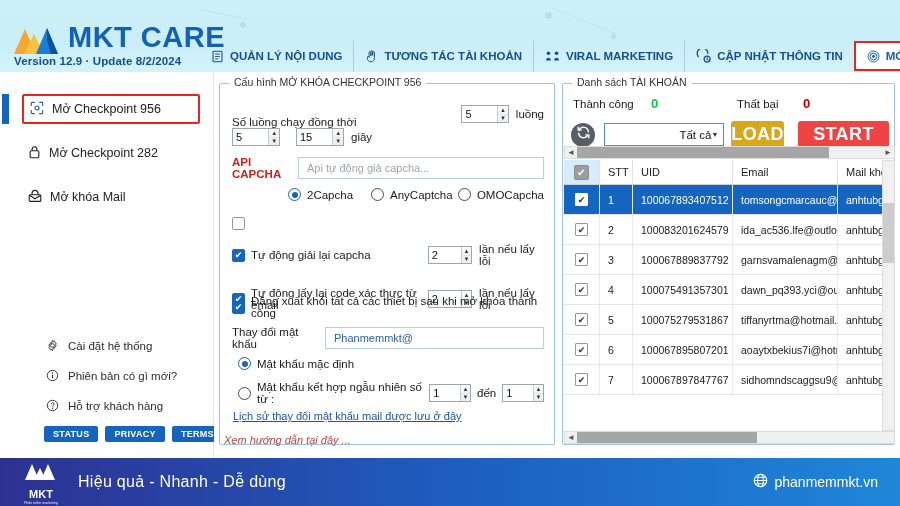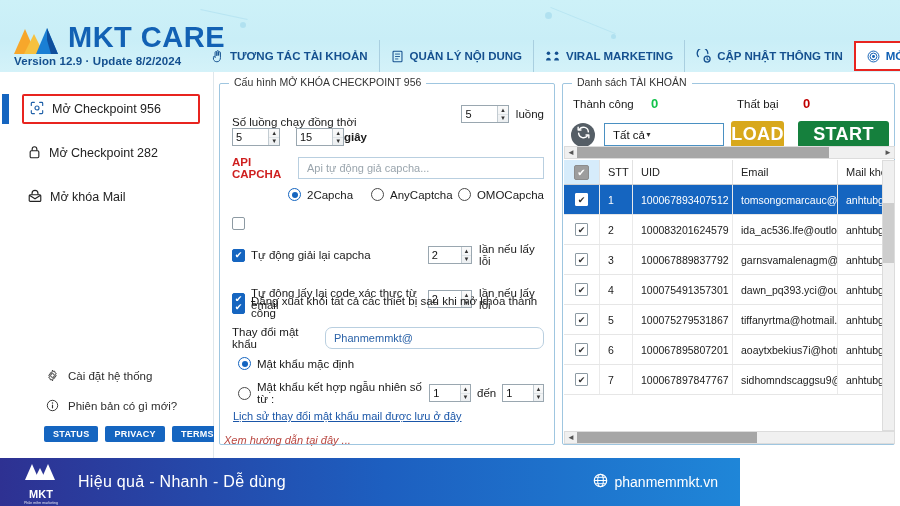--- a/index.html
+++ b/index.html
@@ -189,31 +189,31 @@
   .stat-val { font-size: 13px; font-weight: bold; }
 
   .refresh-btn {
     width: 24px; height: 24px; border-radius: 50%;
     background: #555e66; color: #fff;
     display: flex; align-items: center; justify-content: center;
     cursor: pointer; flex: none;
   }
   .combo {
     border: 1px solid #4a90c2; background: #fff; height: 23px;
-    display: flex; align-items: center; justify-content: flex-start;
+    display: flex; align-items: center; justify-content: flex-end;
     padding: 0 5px 0 8px; font-size: 11.5px; color: #111; cursor: pointer;
   }
   .combo .caret { font-size: 7px; color: #333; }
   .btn {
     height: 27px; display: flex; align-items: center; justify-content: center;
     color: #fff; font-size: 18px; font-weight: bold; border-radius: 3px;
     cursor: pointer; letter-spacing: .4px;
   }
   .btn-load { background: #d8a81c; }
-  .btn-start { background: #15803d; }
+  .btn-start { background: #ef4444; }
 
   
   .hscroll {
     position: absolute; height: 13px; background: #f0f0f0;
     border: 1px solid #dcdcdc; display: flex; align-items: center;
   }
   .hscroll .arr {
     width: 12px; text-align: center; font-size: 8px; color: #555; cursor: pointer;
   }
   .hscroll .thumb { height: 11px; background: #a6a6a6; cursor: pointer; }
@@ -254,21 +254,21 @@
   .td.cell-sel { justify-content: center; padding-left: 0; }
   .cell-cbx {
     width: 13px; height: 13px; border: 1px solid #8d9aa3; background: #fff;
     border-radius: 1px; display: flex; align-items: center; justify-content: center;
     font-size: 9px; color: #333;
   }
   .tr.sel .cell-cbx { border-color: #fff; }
 
   
   .footer {
-    position: absolute; left: 0; top: 458px; width: 740px; height: 48px;
+    position: absolute; left: 0; top: 458px; width: 900px; height: 48px;
     background: linear-gradient(90deg,#2e3192 0%, #1d5fc0 52%, #1f86d8 100%);
     display: flex; align-items: center;
   }
   .foot-logo { margin-left: 18px; width: 46px; text-align: center; color: #fff; }
   .foot-slogan {
     margin-left: 14px; color: #fff; font-size: 16px; letter-spacing: .3px;
   }
   .foot-site {
     margin-left: auto; margin-right: 22px; color: #fff; font-size: 14px;
     display: flex; align-items: center; gap: 7px;
@@ -296,36 +296,36 @@
           <path d="M37 6 L48 32 L41 32 L37 18 Z" fill="#0e4e9c"></path>
         </svg>
       </div>
       <div class="brand-text">MKT CARE</div>
     </div>
     <div class="version-line">Version  12.9 · Update  8/2/2024</div>
 
     <div class="navbar">
       <div class="nav-tab">
         <span class="nav-ico">
-          <svg width="13" height="14" viewBox="0 0 16 17">
-              <path d="M5 10V4.2a1.1 1.1 0 012.2 0V8m0-.4V3a1.1 1.1 0 012.2 0v4.6m0-.6V4.4a1.1 1.1 0 012.2 0v6.2c0 3-1.8 5-4.3 5-2.2 0-3.4-1.1-4.3-2.9L3 10.2c-.4-.8.6-1.6 1.3-1l.7.8" fill="none" stroke="#14508f" stroke-width="1.2" stroke-linecap="round" stroke-linejoin="round"></path>
-            </svg>
-        </span>
-        <span>TƯƠNG TÁC TÀI KHOẢN</span>
-      </div>
-      <div class="nav-tab">
-        <span class="nav-ico">
           <svg width="13" height="13" viewBox="0 0 16 16">
               <rect x="2.5" y="1.5" width="11" height="13" rx="1" fill="none" stroke="#14508f" stroke-width="1.3"></rect>
               <line x1="5" y1="5" x2="11" y2="5" stroke="#14508f" stroke-width="1.1"></line>
               <line x1="5" y1="8" x2="11" y2="8" stroke="#14508f" stroke-width="1.1"></line>
               <line x1="5" y1="11" x2="9" y2="11" stroke="#14508f" stroke-width="1.1"></line>
             </svg>
         </span>
         <span>QUẢN LÝ NỘI DUNG</span>
+      </div>
+      <div class="nav-tab">
+        <span class="nav-ico">
+          <svg width="13" height="14" viewBox="0 0 16 17">
+              <path d="M5 10V4.2a1.1 1.1 0 012.2 0V8m0-.4V3a1.1 1.1 0 012.2 0v4.6m0-.6V4.4a1.1 1.1 0 012.2 0v6.2c0 3-1.8 5-4.3 5-2.2 0-3.4-1.1-4.3-2.9L3 10.2c-.4-.8.6-1.6 1.3-1l.7.8" fill="none" stroke="#14508f" stroke-width="1.2" stroke-linecap="round" stroke-linejoin="round"></path>
+            </svg>
+        </span>
+        <span>TƯƠNG TÁC TÀI KHOẢN</span>
       </div>
       <div class="nav-tab">
         <span class="nav-ico">
           <svg width="15" height="13" viewBox="0 0 18 16">
               <circle cx="4" cy="4" r="2.2" fill="#14508f"></circle>
               <circle cx="14" cy="4" r="2.2" fill="#14508f"></circle>
               <path d="M1 13c0-2 1.4-3.4 3-3.4S7 11 7 13z" fill="#14508f"></path>
               <path d="M11 13c0-2 1.4-3.4 3-3.4s3 1.4 3 3.4z" fill="#14508f"></path>
             </svg>
         </span>
@@ -402,20 +402,30 @@
       </div>
       <div class="side-link">
         <span>
           <svg width="13" height="13" viewBox="0 0 16 16">
               <circle cx="8" cy="8" r="6.4" fill="none" stroke="#333" stroke-width="1.2"></circle>
               <circle cx="8" cy="4.8" r=".9" fill="#333"></circle>
               <rect x="7.3" y="6.8" width="1.4" height="5" rx=".6" fill="#333"></rect>
             </svg>
         </span>
         <span>Phiên bản có gì mới?</span>
+      </div>
+      <div class="side-link">
+        <span>
+          <svg width="13" height="13" viewBox="0 0 16 16">
+              <circle cx="8" cy="8" r="6.4" fill="none" stroke="#333" stroke-width="1.2"></circle>
+              <path d="M6.3 6.2a1.8 1.8 0 113 1.4c-.6.4-1.1.8-1.1 1.6" fill="none" stroke="#333" stroke-width="1.2" stroke-linecap="round"></path>
+              <circle cx="8.1" cy="11.4" r=".85" fill="#333"></circle>
+            </svg>
+        </span>
+        <span>Hỗ trợ khách hàng</span>
       </div>
 
       <div class="chip-row">
         <div class="chip">STATUS</div>
         <div class="chip">PRIVACY</div>
         <div class="chip">TERMS</div>
       </div>
     </div>
   </div>
 
@@ -444,21 +454,21 @@
               <i>▼</i>
             </span>
         </span>
         <span class="spin" style="width:48px;margin-left:16px;">
           <input type="text" value="15" style="">
           <span class="arrows">
               <i>▲</i>
               <i>▼</i>
             </span>
         </span>
-        <span class="lbl" style="margin-left:0;font-weight:bold;">giây</span>
+        <span class="lbl" style="margin-left:7px;">giây</span>
       </div>
 
       <div class="row" style="left:12px;top:72px;width:312px;">
         <span class="api-label" style="width:66px;">API CAPCHA</span>
         <span class="textfield" style="width:246px;">
           <span>Api tự động giả capcha...</span>
         </span>
       </div>
 
       <div class="row" style="left:68px;top:104px;width:256px;gap:0;">
@@ -514,21 +524,21 @@
 
       <div class="row" style="left:12px;top:211px;">
         <span class="opt">
           <span class="cbx on"></span>
           <span>Đăng xuất khỏi tất cả các thiết bị sau khi mở khóa thành công</span>
         </span>
       </div>
 
       <div class="row" style="left:12px;top:242px;width:312px;">
         <span class="lbl" style="width:93px;">Thay đổi mật khẩu</span>
-        <span class="textfield filled" style="width:219px;border-radius:7px;">
+        <span class="textfield filled" style="width:219px;">
           <span>Phanmemmkt@</span>
         </span>
       </div>
 
       <div class="row" style="left:18px;top:273px;">
         <span class="opt">
           <span class="radio on"></span>
           <span>Mật khẩu mặc định</span>
         </span>
       </div>

